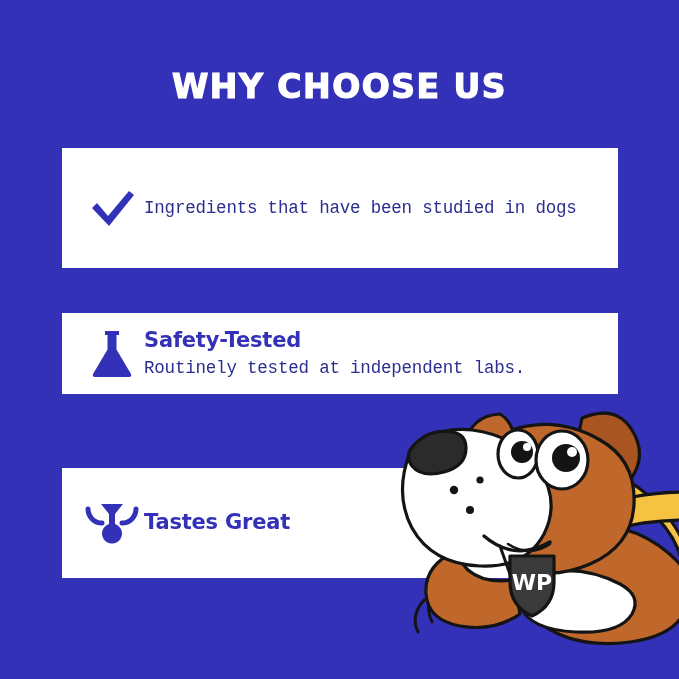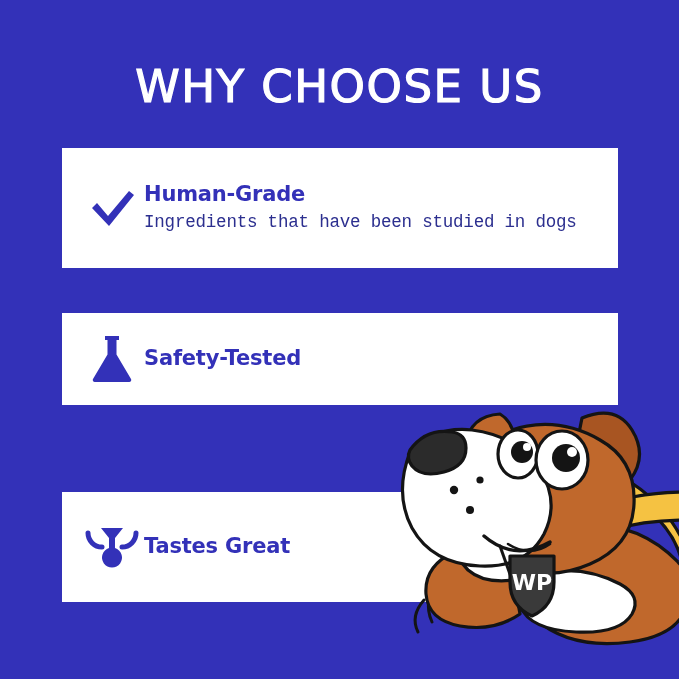--- a/index.html
+++ b/index.html
@@ -20,36 +20,36 @@
     overflow: hidden;
   }
   #page-title {
     position: absolute;
     top: 62px;
     left: 0;
     width: 679px;
     text-align: center;
     color: #ffffff;
     font-family: "DejaVu Sans", sans-serif;
-    font-size: 45px;
-    font-weight: 400;
+    font-size: 33px;
+    font-weight: 700;
     letter-spacing: 1.5px;
     line-height: 50px;
     -webkit-text-stroke: 1.2px #ffffff;
   }
   .card {
     position: absolute;
     left: 62px;
     width: 556px;
     background: #ffffff;
     box-sizing: border-box;
   }
   #card-0 { top: 148px; height: 120px; }
-  #card-1 { top: 313px; height: 92px; padding-left: 18px; }
-  #card-2 { top: 492px; height: 110px; }
+  #card-1 { top: 313px; height: 81px; padding-left: 18px; }
+  #card-2 { top: 468px; height: 110px; }
   .card-icon {
     position: absolute;
     left: 18px;
     top: 50%;
     transform: translateY(-50%);
     width: 64px;
     height: 64px;
     display: flex;
     align-items: center;
     justify-content: center;
@@ -96,36 +96,36 @@
 
   <div id="page-title">WHY CHOOSE US</div>
 
   <div class="card" id="card-0">
     <div class="card-icon">
       <svg width="56" height="56" viewBox="0 0 56 56" aria-hidden="true">
         <path d="M8 28 L13 23 L24 36 L45 11 L50 15 L25 46 Z" fill="#3331b8"></path>
       </svg>
     </div>
     <div class="card-body">
-      <p class="card-title">Human-Grade</p>
       <p class="card-desc">
         <span class="line">Ingredients that have been studied in dogs</span>
       </p>
     </div>
   </div>
 
   <div class="card" id="card-1">
     <div class="card-icon">
       <svg width="50" height="54" viewBox="0 0 50 54" aria-hidden="true">
         <path d="M18 4 h14 v4 h-2.5 v14.5 L44 47 a2 2 0 0 1 -1.8 3 H7.8 A2 2 0 0 1 6 47 L20.5 22.5 V8 H18 Z" fill="#3331b8"></path>
       </svg>
     </div>
     <div class="card-body">
       <p class="card-title">Safety-Tested</p>
       <p class="card-desc">
+        <span class="line">Routinely tested at independent labs.</span>
       </p>
     </div>
   </div>
 
   <div class="card" id="card-2">
     <div class="card-icon">
       <svg width="56" height="48" viewBox="0 0 56 48" aria-hidden="true">
         <path d="M4 10 a14 14 0 0 0 14 14" fill="none" stroke="#3331b8" stroke-width="5" stroke-linecap="round"></path>
         <path d="M52 10 a14 14 0 0 1 -14 14" fill="none" stroke="#3331b8" stroke-width="5" stroke-linecap="round"></path>
         <path d="M17 5 h22 l-8 10 v10 a10 10 0 1 1 -6 0 V15 Z" fill="#3331b8"></path>

